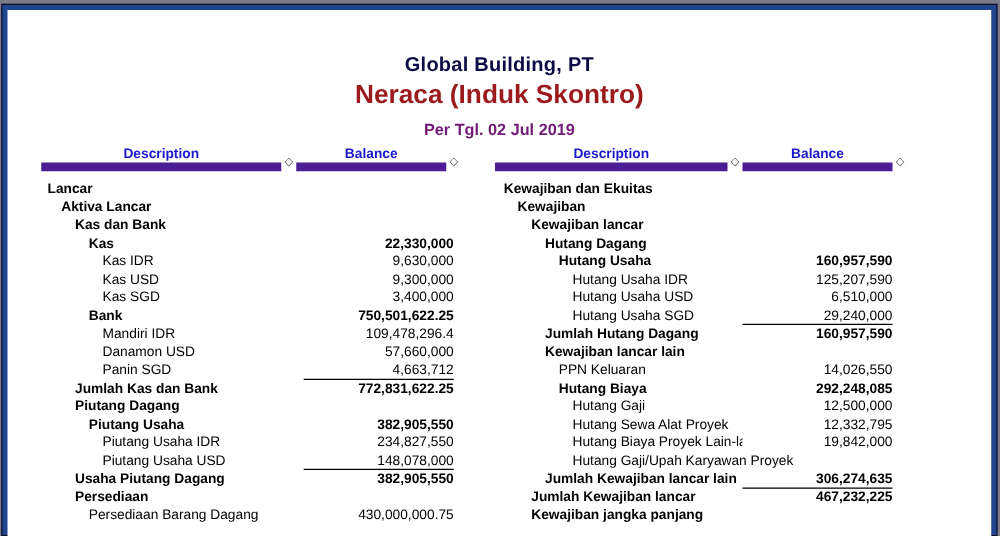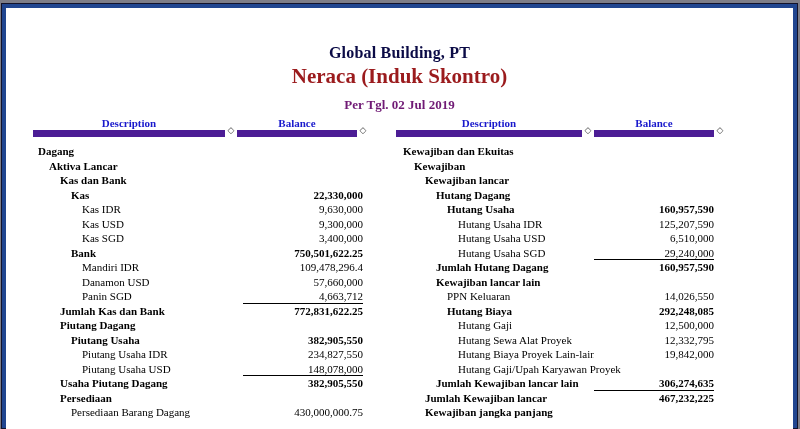--- a/index.html
+++ b/index.html
@@ -1,18 +1,18 @@
 <!DOCTYPE html>
 <html><head>
 <meta charset="utf-8">
 <style>
   html,body{margin:0;padding:0;width:800px;height:429px;overflow:hidden;
     background:#7d7d87;font-family:"Liberation Sans","DejaVu Sans",sans-serif;}
   .frame{position:absolute;left:1px;top:3px;width:797px;height:426px;
-    background:#20458f;border:1px solid #12122a;box-sizing:border-box;font-family:Liberation Serif, serif;}
+    background:#20458f;border:1px solid #12122a;box-sizing:border-box;}
   .page{position:absolute;left:4px;top:4px;width:787px;height:421px;
     background:#ffffff;overflow:hidden;}
   .rpt-header{position:absolute;top:36px;left:0;width:100%;text-align:center;}
   .company{font-size:16px;font-weight:bold;color:#0b0b46;letter-spacing:0.2px;}
   .title{font-size:21px;font-weight:bold;color:#9b1b1d;margin-top:2px;}
   .period{font-size:13px;font-weight:bold;color:#701a75;margin-top:8px;}
   .btable{position:absolute;top:114px;}
   #table-left{left:27px;width:342px;}
   #table-right{left:390px;width:330px;}
   .thead{display:flex;align-items:flex-end;height:15px;margin-bottom:7px;}
@@ -43,21 +43,21 @@
 
     <div class="btable" id="table-left">
       <div class="thead">
         <div class="hcell hdesc">Description</div>
         <div class="dia">◇</div>
         <div class="hcell hbal">Balance</div>
         <div class="dia">◇</div>
       </div>
       <div class="trows">
           <div class="trow">
-            <div class="tlabel b" style="padding-left: 5px;">Dagang</div>
+            <div class="tlabel b" style="padding-left: 5px;">Lancar</div>
             <div class="tval"></div>
             <div class="tsp"></div>
           </div>
           <div class="trow">
             <div class="tlabel b" style="padding-left: 16px;">Aktiva Lancar</div>
             <div class="tval"></div>
             <div class="tsp"></div>
           </div>
           <div class="trow">
             <div class="tlabel b" style="padding-left: 27px;">Kas dan Bank</div>

